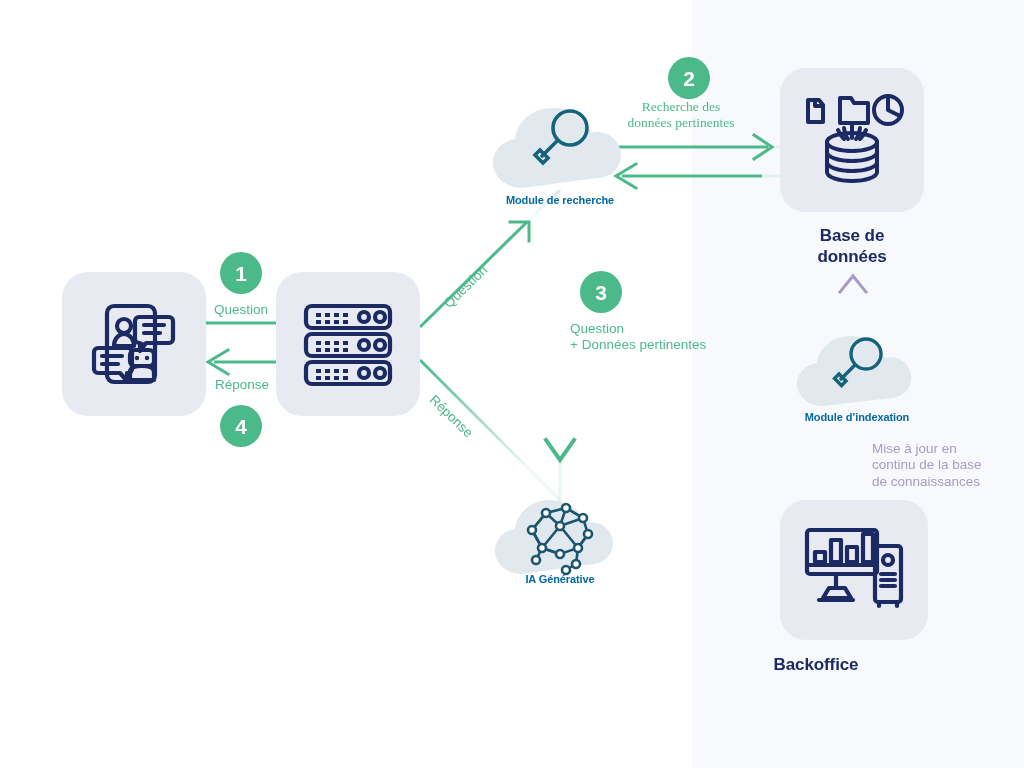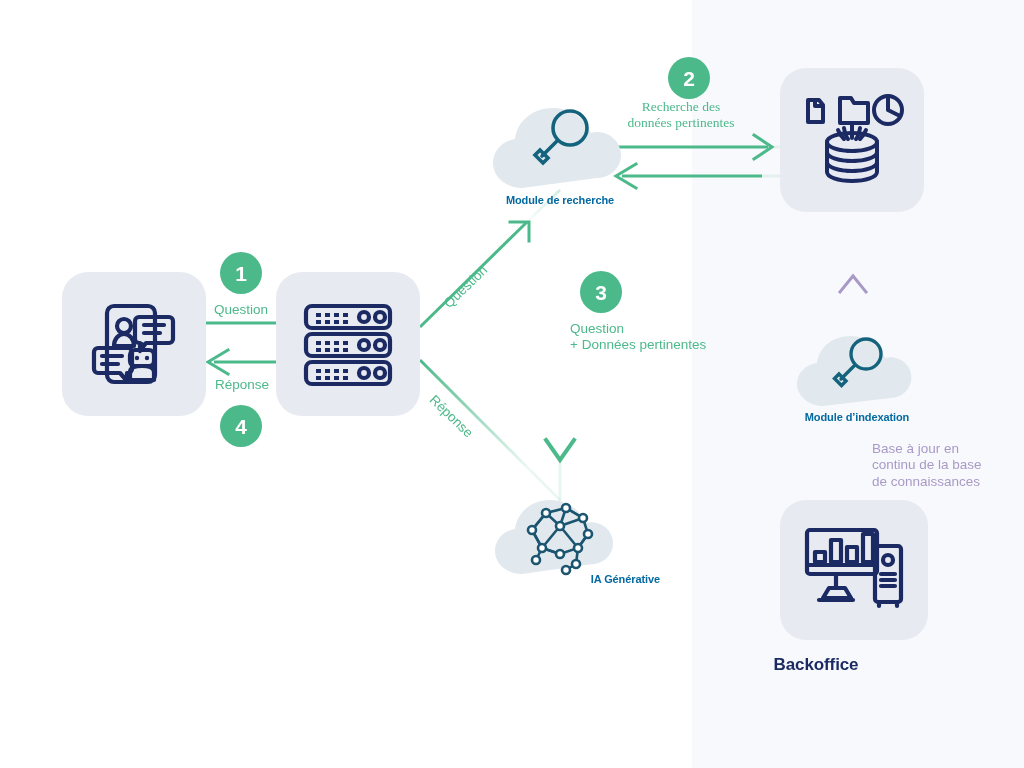--- a/index.html
+++ b/index.html
@@ -248,20 +248,22 @@
           <circle cx="55" cy="63" r="1.9"></circle>
         <circle cx="41" cy="72" r="1.9"></circle>
           <circle cx="48" cy="73" r="1.9"></circle>
           <circle cx="55" cy="73" r="1.9"></circle>
         <circle cx="41" cy="82" r="1.9"></circle>
           <circle cx="48" cy="83" r="1.9"></circle>
           <circle cx="55" cy="83" r="1.9"></circle>
       </g>
     </svg>
   </div>
+  <div class="node-label label-navy" style="left: 752px; top: 226px; width: 200px; white-space: pre-line;">Base de
+données</div>
 
   <div class="cloud-node" style="left:480px;top:482px;width:160px;height:96px;">
     <svg width="160" height="96" viewBox="0 0 160 96">
       <path d="M42 92c-15 0-27-10-27-23 0-11 8-20 20-22 2-17 17-29 35-29 16 0 30 9 35 23 2-0.5 4-0.8 6-0.8 12 0 22 9 22 21s-10 21-22 21z" fill="#e1e8ee"></path>
       <g fill="none" stroke="#1b5570" stroke-width="2.6">
         <path d="M52 48L66 31 86 26 103 36 108 52 98 66 80 72 62 66z"></path>
         <path d="M66 31L80 44 86 26M80 44L103 36M80 44L98 66M80 44L62 66M62 66L80 72M52 48L62 66M108 52L98 66M86 26L103 36M52 48L66 31"></path>
         <path d="M98 66L96 82 86 88"></path>
         <path d="M62 66L56 78"></path>
       </g>
@@ -274,21 +276,21 @@
           <circle cx="98" cy="66" r="4"></circle>
         <circle cx="80" cy="72" r="4"></circle>
           <circle cx="62" cy="66" r="4"></circle>
           <circle cx="80" cy="44" r="4"></circle>
         <circle cx="96" cy="82" r="4"></circle>
           <circle cx="56" cy="78" r="4"></circle>
           <circle cx="86" cy="88" r="4"></circle>
       </g>
     </svg>
   </div>
-  <div class="node-label label-teal" style="left: 460px; top: 573px; width: 200px; white-space: pre-line; text-align: right;">IA Générative</div>
+  <div class="node-label label-teal" style="left: 460px; top: 573px; width: 200px; white-space: pre-line;">IA Générative</div>
 
   <div class="cloud-node" style="left:784px;top:318px;width:146px;height:92px;">
     <svg width="146" height="92" viewBox="0 0 146 92">
       <path d="M39 88c-14 0-26-10-26-22 0-11 8-19 20-21 2-16 16-27 34-27 15 0 28 9 34 22 1.8-0.5 3.6-0.8 5.4-0.8 11.6 0 21 9 21 20.4s-9.4 20.4-21 20.4z" fill="#e1e8ee"></path>
       <g fill="none" stroke="#14637d" stroke-width="3.4" stroke-linecap="round">
         <circle cx="82" cy="36" r="15"></circle>
         <line x1="71" y1="47" x2="57" y2="61"></line>
         <path d="M55 56l7 7-4.5 4.5-7-7z"></path>
       </g>
     </svg>
@@ -327,17 +329,17 @@
 
   <div class="caption" style="left: 570px; top: 321px; width: 190px; white-space: pre-line;">Question
 + Données pertinentes</div>
 
   <div class="caption center" style="left: 182px; top: 377px; width: 120px; white-space: pre-line;">Réponse</div>
 
   <div class="rot-label" style="left:441px;top:300px;transform:rotate(-44deg);">Question</div>
 
   <div class="rot-label" style="left:437px;top:392px;transform:rotate(44deg);">Réponse</div>
 
-  <div class="caption purple" style="left: 872px; top: 441px; width: 130px; white-space: pre-line;">Base à jour en
+  <div class="caption purple" style="left: 872px; top: 441px; width: 130px; white-space: pre-line;">Mise à jour en
 continu de la base
 de connaissances</div>
 
 </div>
 
 </body></html>

